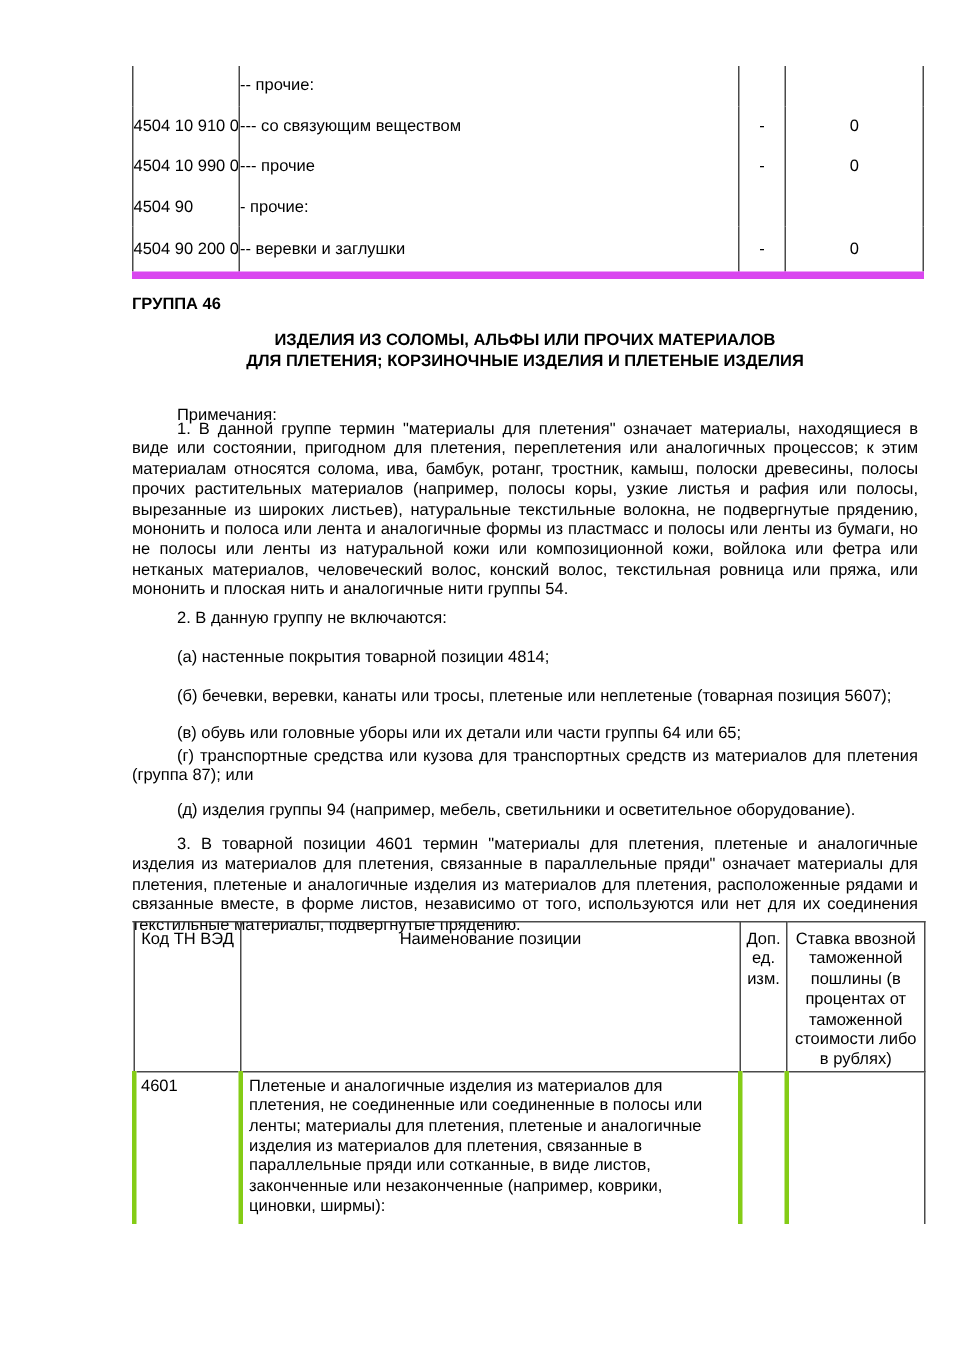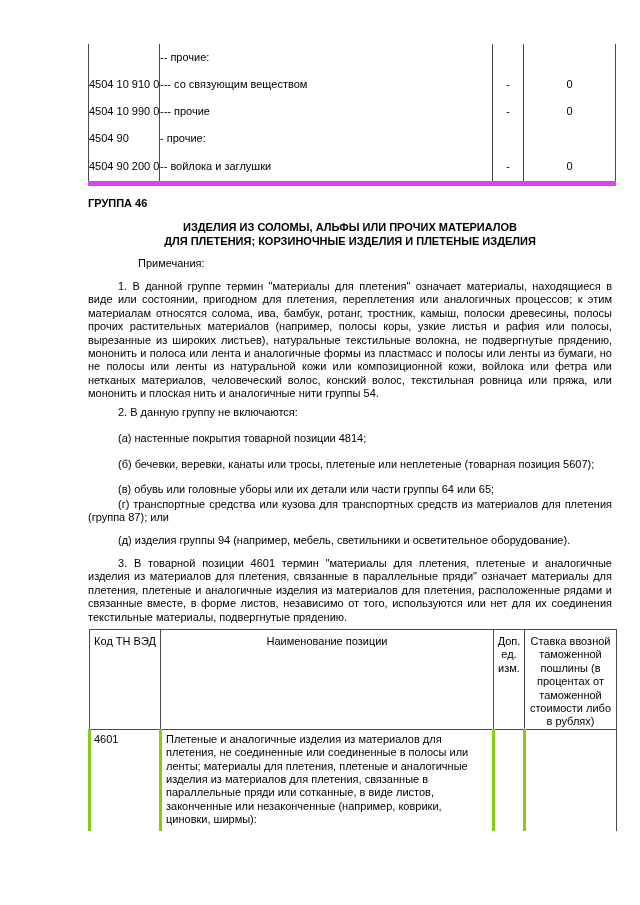--- a/index.html
+++ b/index.html
@@ -31,29 +31,29 @@
   td.c-unit,td.c-rate{text-align:center;}
   
   .group-heading{
     position:absolute;left:88px;top:197px;width:524px;
     text-align:left;font-weight:bold;
   }
   .group-subtitle{
     position:absolute;left:88px;top:221px;width:524px;
     text-align:center;font-weight:bold;line-height:13.5px;
   }
-  .notes-label{position:absolute;left:118px;top:257px;margin-left:20px;}
+  .notes-label{position:absolute;left:118px;top:271px;}
   
   .note{
     position:absolute;left:88px;width:524px;margin:0;
     text-align:justify;text-indent:30px;line-height:13.4px;
   }
   
   table.t2{
-    position:absolute;left:88px;top:629px;
+    position:absolute;left:88px;top:614px;
     width:527px;
     border-collapse:collapse;table-layout:fixed;
     font-size:11px;
     padding-left:24px;
   }
   table.t2 thead td{
     border:1px solid #4a4a4a;
     vertical-align:top;text-align:center;
     padding:5px 2px 0 2px;
     height:90px;
@@ -102,21 +102,21 @@
         <td class="c-rate">0</td>
       </tr>
       <tr>
         <td class="c-code">4504 90</td>
         <td class="c-name">- прочие:</td>
         <td class="c-unit"></td>
         <td class="c-rate"></td>
       </tr>
       <tr>
         <td class="c-code">4504 90 200 0</td>
-        <td class="c-name">-- войлока и заглушки</td>
+        <td class="c-name">-- веревки и заглушки</td>
         <td class="c-unit">-</td>
         <td class="c-rate">0</td>
       </tr>
     </tbody>
   </table>
 
   <div class="group-heading">ГРУППА 46</div>
   <div class="group-subtitle">
     <div>ИЗДЕЛИЯ ИЗ СОЛОМЫ, АЛЬФЫ ИЛИ ПРОЧИХ МАТЕРИАЛОВ</div>
     <div>ДЛЯ ПЛЕТЕНИЯ; КОРЗИНОЧНЫЕ ИЗДЕЛИЯ И ПЛЕТЕНЫЕ ИЗДЕЛИЯ</div>

